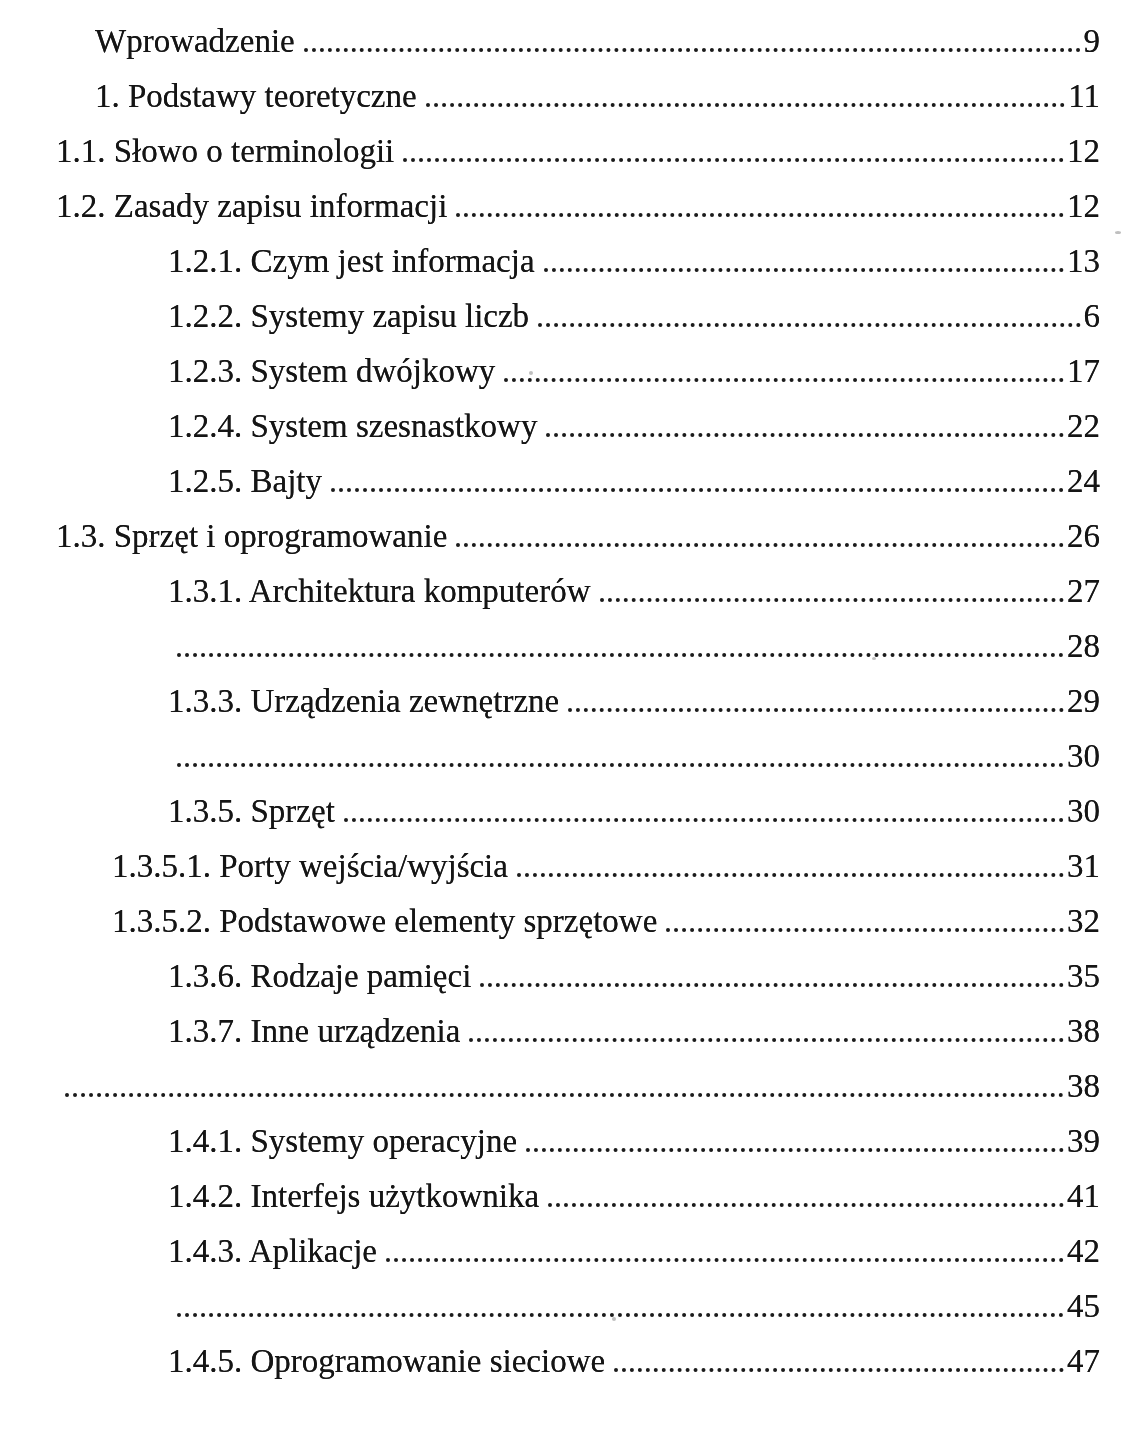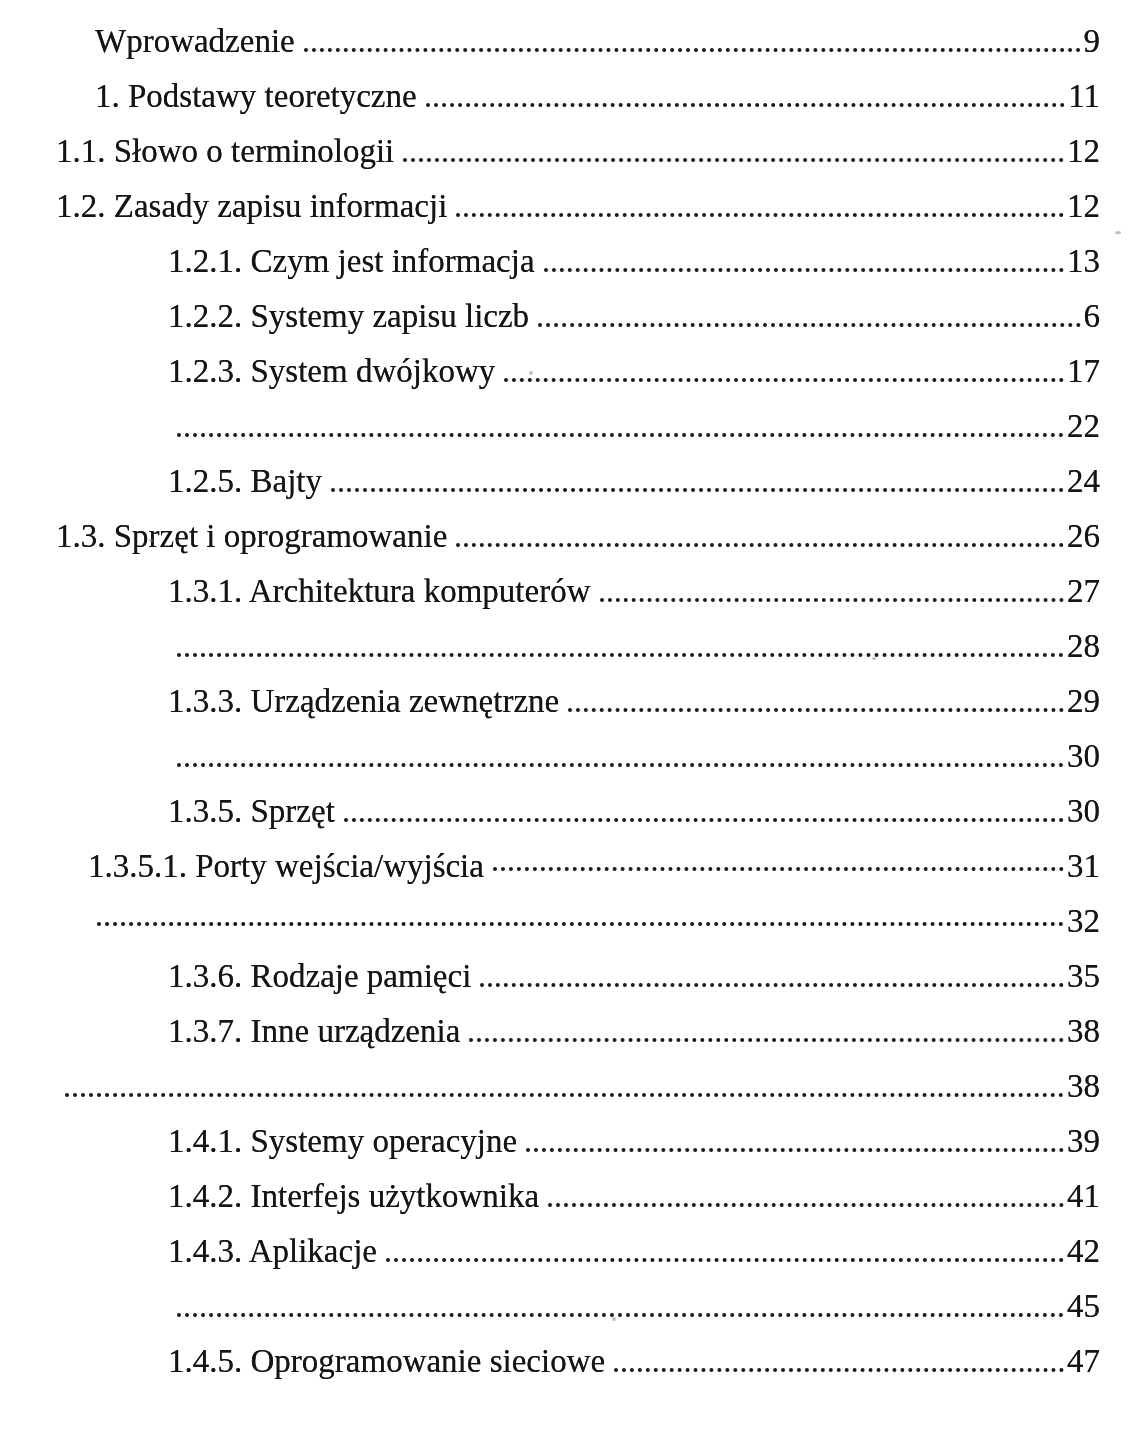--- a/index.html
+++ b/index.html
@@ -33,21 +33,21 @@
     padding-right: 46px;
     font-size: 33px;
     line-height: 55px;
     white-space: nowrap;
     
     text-shadow: 0 0 0.6px rgba(10,10,10,0.85);
   }
   .toc-row.level-0 { padding-left: 95px;  }
   .toc-row.level-1 { padding-left: 56px; }
   .toc-row.level-2 { padding-left: 168px; }
-  .toc-row.level-3 { padding-left: 88px; align-items: center; }
+  .toc-row.level-3 { padding-left: 112px; }
   .toc-label {
     flex: 0 0 auto;
   }
   .toc-leader {
     flex: 1 1 auto;
     height: 5px;
     margin-left: 9px;
     margin-right: 3px;
     border-bottom: 4px dotted #1b1b1b;
     min-width: 20px;
@@ -102,20 +102,21 @@
     <span class="toc-label">1.2.2. Systemy zapisu liczb</span>
     <span class="toc-leader"></span>
     <span class="toc-page">6</span>
   </div>
       <div class="toc-row level-2">
     <span class="toc-label">1.2.3. System dwójkowy</span>
     <span class="toc-leader"></span>
     <span class="toc-page">17</span>
   </div>
       <div class="toc-row level-2">
+    <span class="toc-label">1.2.4. System szesnastkowy</span>
     <span class="toc-leader"></span>
     <span class="toc-page">22</span>
   </div>
       <div class="toc-row level-2">
     <span class="toc-label">1.2.5. Bajty</span>
     <span class="toc-leader"></span>
     <span class="toc-page">24</span>
   </div>
       <div class="toc-row level-1">
     <span class="toc-label">1.3. Sprzęt i oprogramowanie</span>
@@ -144,20 +145,21 @@
     <span class="toc-label">1.3.5. Sprzęt</span>
     <span class="toc-leader"></span>
     <span class="toc-page">30</span>
   </div>
       <div class="toc-row level-3">
     <span class="toc-label">1.3.5.1. Porty wejścia/wyjścia</span>
     <span class="toc-leader"></span>
     <span class="toc-page">31</span>
   </div>
       <div class="toc-row level-3">
+    <span class="toc-label">1.3.5.2. Podstawowe elementy sprzętowe</span>
     <span class="toc-leader"></span>
     <span class="toc-page">32</span>
   </div>
       <div class="toc-row level-2">
     <span class="toc-label">1.3.6. Rodzaje pamięci</span>
     <span class="toc-leader"></span>
     <span class="toc-page">35</span>
   </div>
       <div class="toc-row level-2">
     <span class="toc-label">1.3.7. Inne urządzenia</span>

